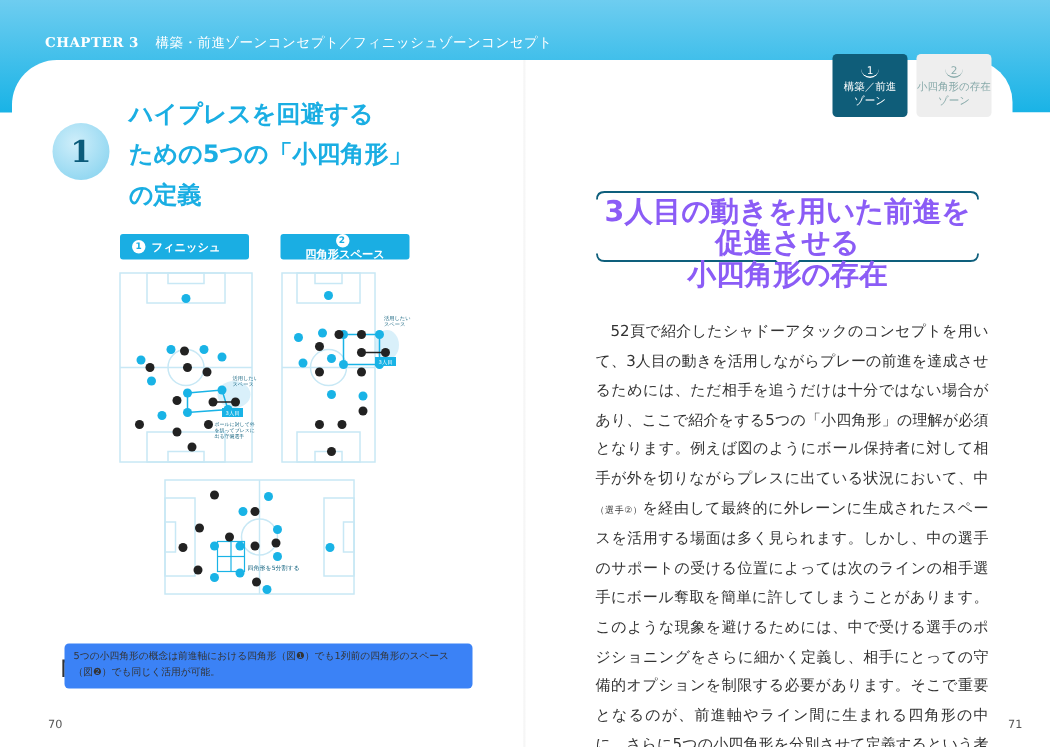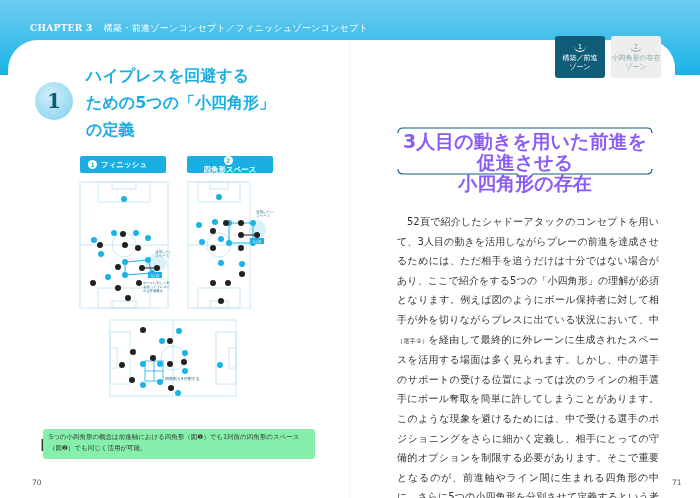--- a/index.html
+++ b/index.html
@@ -16,21 +16,21 @@
   .tab{width:50px;height:42px;border-radius:3px;display:flex;flex-direction:column;align-items:center;justify-content:center;font-size:7px;line-height:9px;text-align:center;}
   .tab.active{background:#0f5d79;color:#fff;}
   .tab.inactive{background:#eeeeee;color:#8aa;}
   .tab .num{font-size:7px;width:12px;height:8px;border-bottom:1px solid currentColor;border-radius:0 0 8px 8px;margin-bottom:2px;line-height:8px;}
   .badge{position:absolute;left:35px;top:82px;width:38px;height:38px;border-radius:50%;background:radial-gradient(circle at 40% 35%,#cfeefa,#7fd0ee);display:flex;align-items:center;justify-content:center;font-family:"DejaVu Serif",serif;font-weight:bold;font-size:20px;color:#0b5b7a;}
   .title{position:absolute;left:86px;top:62px;font-size:16px;font-weight:bold;color:#1aaee3;line-height:27px;white-space:pre-line;}
   .dlabel{position:absolute;height:17px;background:#1aaee3;color:#fff;font-size:7.5px;font-weight:bold;border-radius:2px;display:flex;align-items:center;padding:0 8px;}
   .dlabel .n{display:inline-block;width:9px;height:9px;border-radius:50%;background:#fff;color:#1aaee3;font-size:6px;text-align:center;line-height:9px;margin-right:4px;}
   .pitch{position:absolute;}
   .notas{position:absolute;left:40px;top:436px;}
-  .notas-box{position:absolute;left:43px;top:429px;width:260px;height:15px;background:#86efac;border-radius:3px;padding:3px 6px;font-size:6.5px;color:#333;line-height:11px;height:24px;}
+  .notas-box{position:absolute;left:43px;top:429px;width:260px;height:15px;background:#3b82f6;border-radius:3px;padding:3px 6px;font-size:6.5px;color:#333;line-height:11px;height:24px;}
   .pagenum{position:absolute;font-size:7.5px;color:#555;}
   .callout{position:absolute;left:395px;top:125px;width:260px;height:52px;}
   .callout-text{position:absolute;left:395px;top:131px;width:260px;text-align:center;font-size:19px;font-weight:bold;color:#8b5cf6;line-height:21px;}
   .body-text{position:absolute;left:397px;top:212px;width:262px;font-size:10px;line-height:19.6px;color:#333;text-align:justify;}
   .body-text p{margin:0;text-indent:1em;}
   .body-text small{font-size:6px;}
 </style>
 </head>
 <body>
 

